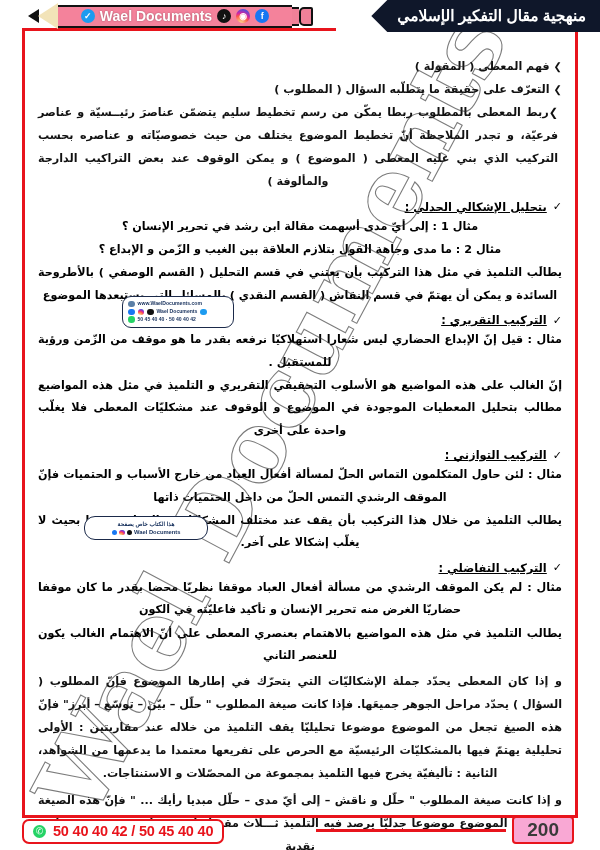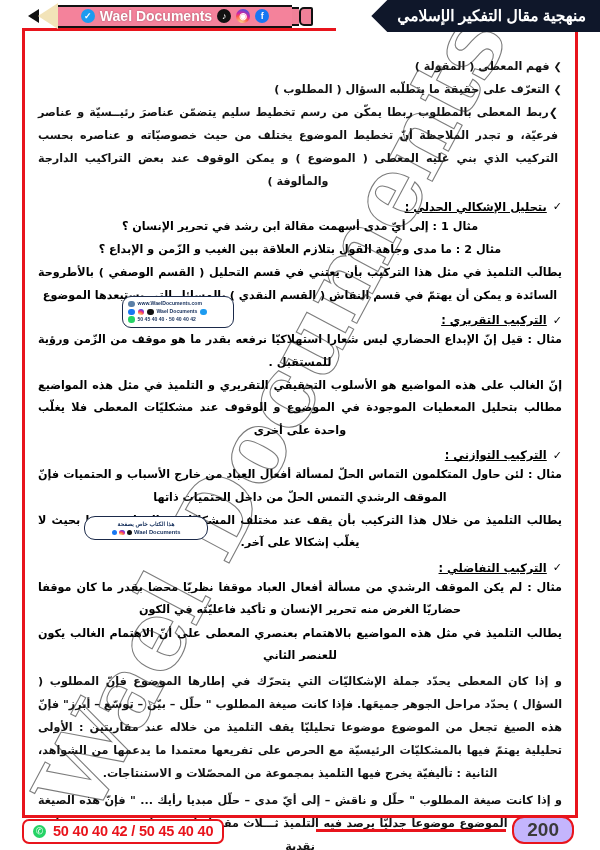--- a/index.html
+++ b/index.html
@@ -370,22 +370,22 @@
     left: 316px; bottom: 18px;
     width: 190px; height: 3px;
     background: #e8141c;
     z-index: 6;
   }
 
   .page-number {
     position: absolute;
     right: 26px; bottom: 6px;
     border: 2.6px solid #e8141c;
-    border-radius: 12px;
-    background: #c4b5fd;
+    border-radius: 4px;
+    background: #f9a8d4;
     padding: 1px 13px;
     font-size: 19px;
     font-weight: bold;
     color: #3a3a3a;
     font-family: "Liberation Sans", sans-serif;
     z-index: 7;
     line-height: 1.15;
   }
 </style>
 </head>

